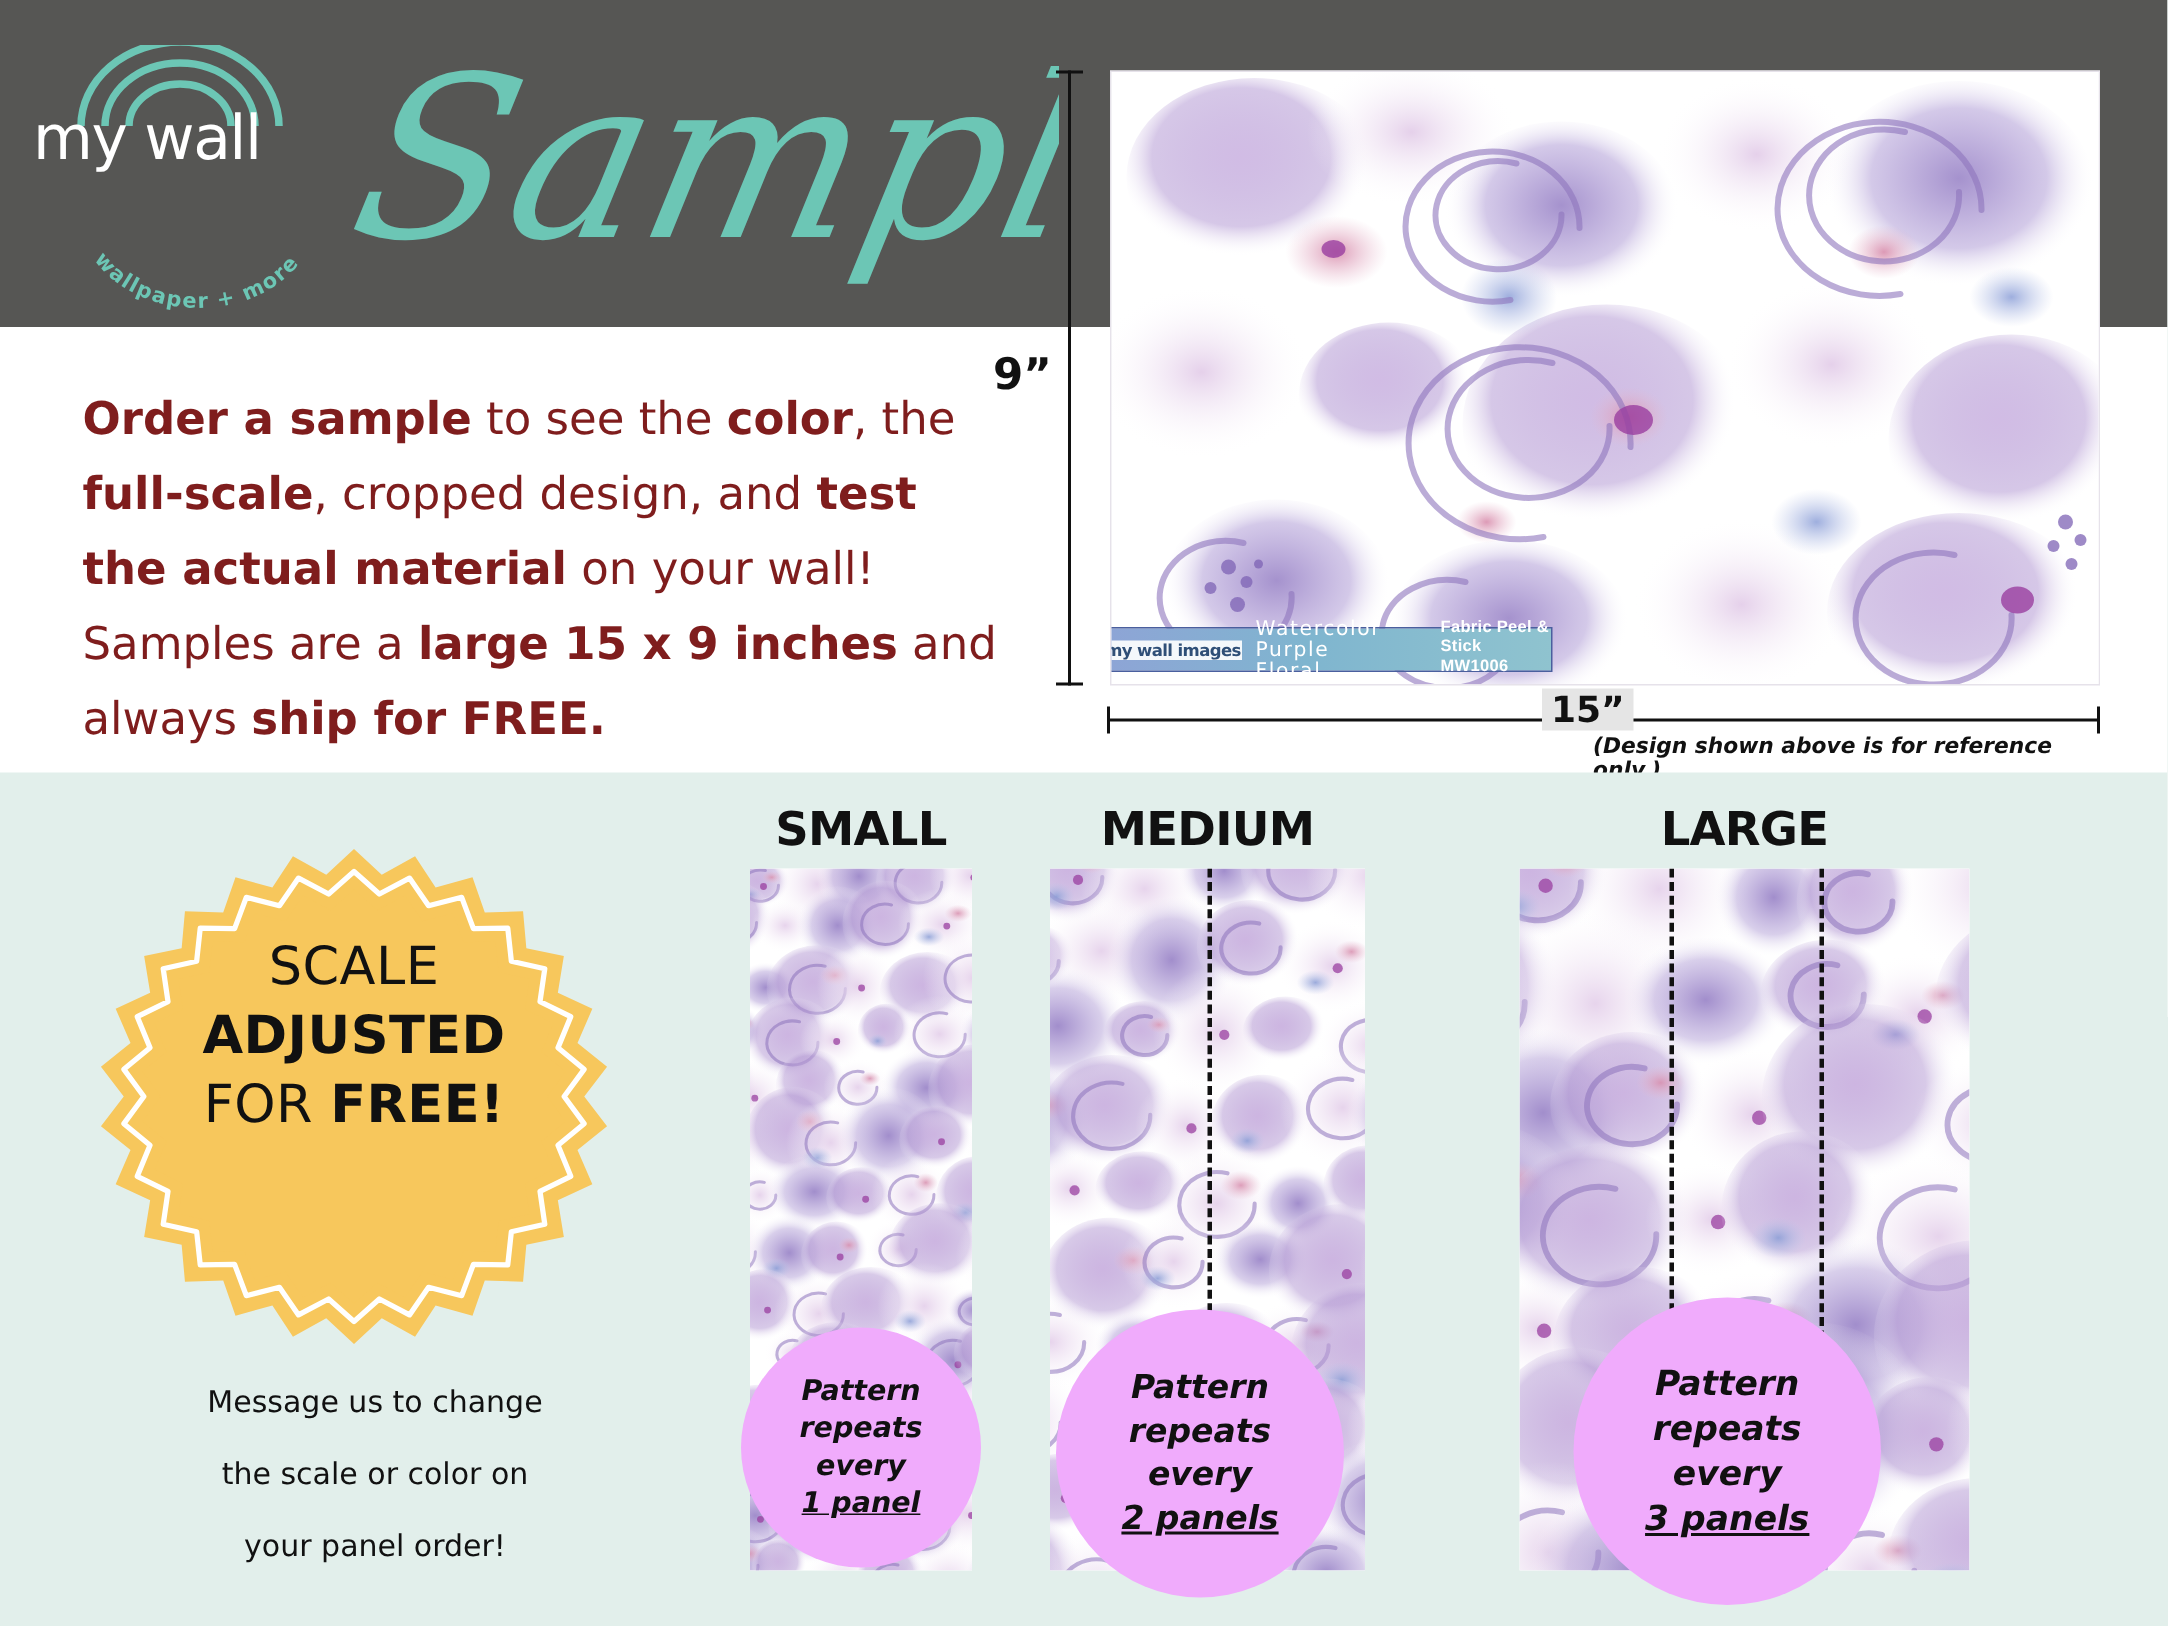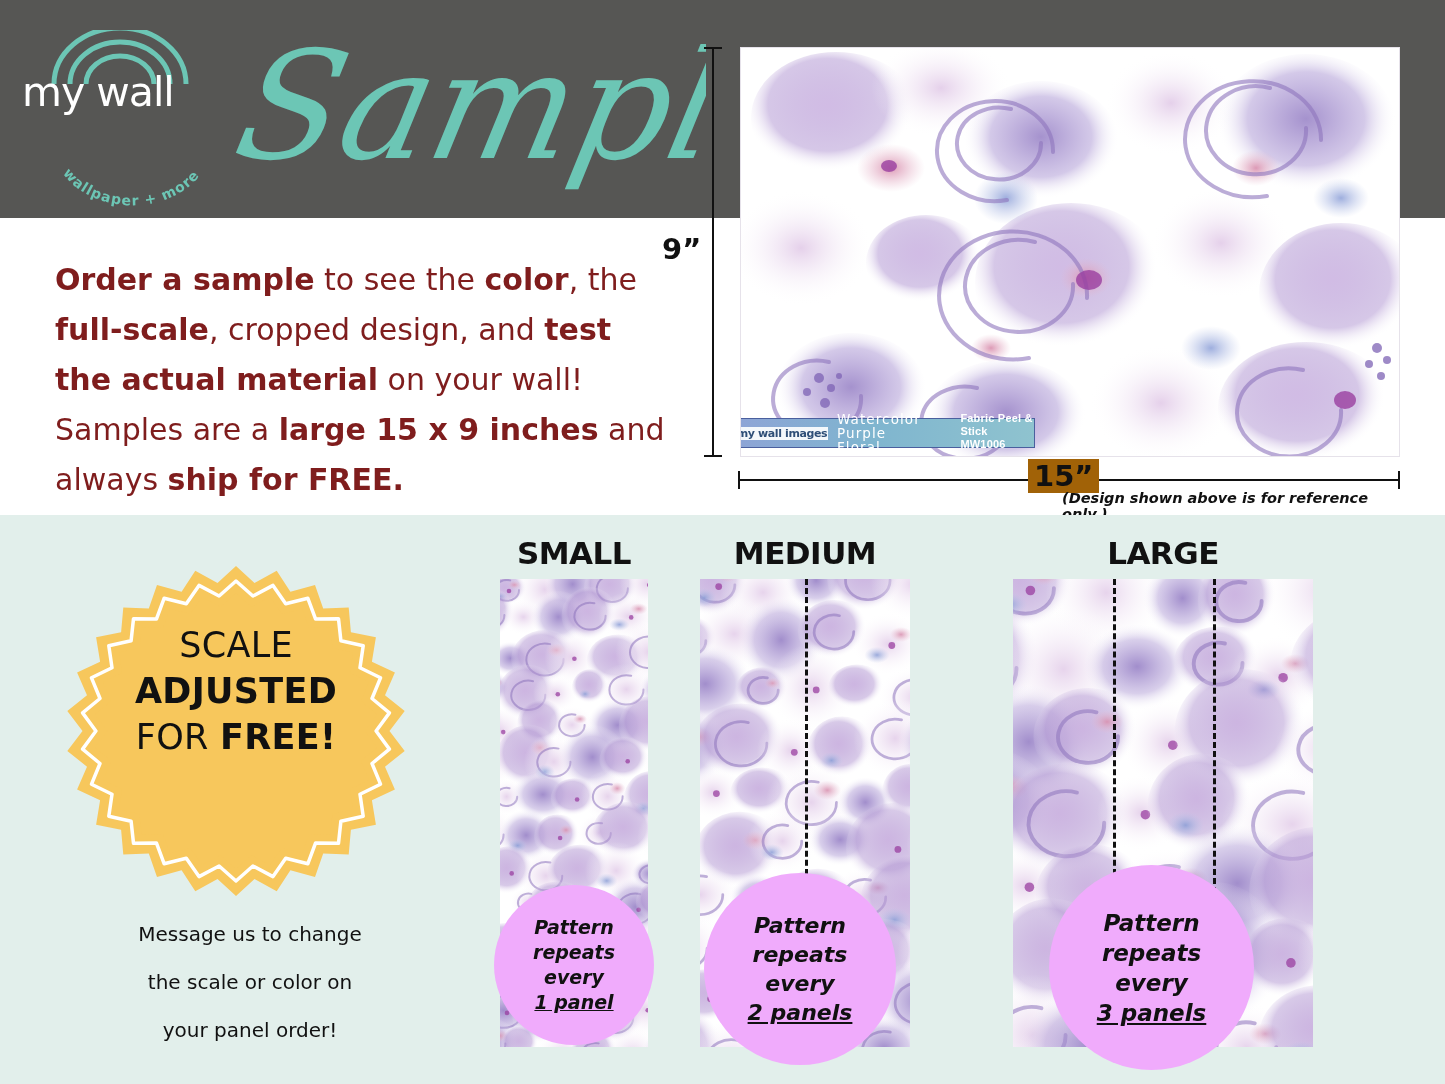--- a/index.html
+++ b/index.html
@@ -74,22 +74,22 @@
   .dim-v-label{
     position:absolute;left:-78px;top:185px;font-size:29px;font-weight:700;color:#111;
     font-family:"DejaVu Sans", sans-serif;
   }
   .dim-h{position:absolute;left:-2px;top:432px;width:662px;height:2px;background:#111;}
   .dim-h:before,.dim-h:after{
     content:"";position:absolute;top:-8px;height:18px;width:2px;background:#111;
   }
   .dim-h:before{left:0;} .dim-h:after{right:0;}
   .dim-h-label{
-    position:absolute;left:288px;top:412px;font-size:29px;font-weight:700;color:#111;
-    background:#a16207;padding:0 6px;
+    position:absolute;left:288px;top:412px;font-size:24px;font-weight:700;color:#111;
+    background:#e5e5e5;padding:0 6px;
     font-family:"DejaVu Sans", sans-serif;
   }
   .ref-note{
     position:absolute;left:322px;top:443px;width:340px;
     font-size:14.5px;font-style:italic;font-weight:700;color:#111;
     text-align:left;
     font-family:"DejaVu Sans", sans-serif;
   }
 
   

